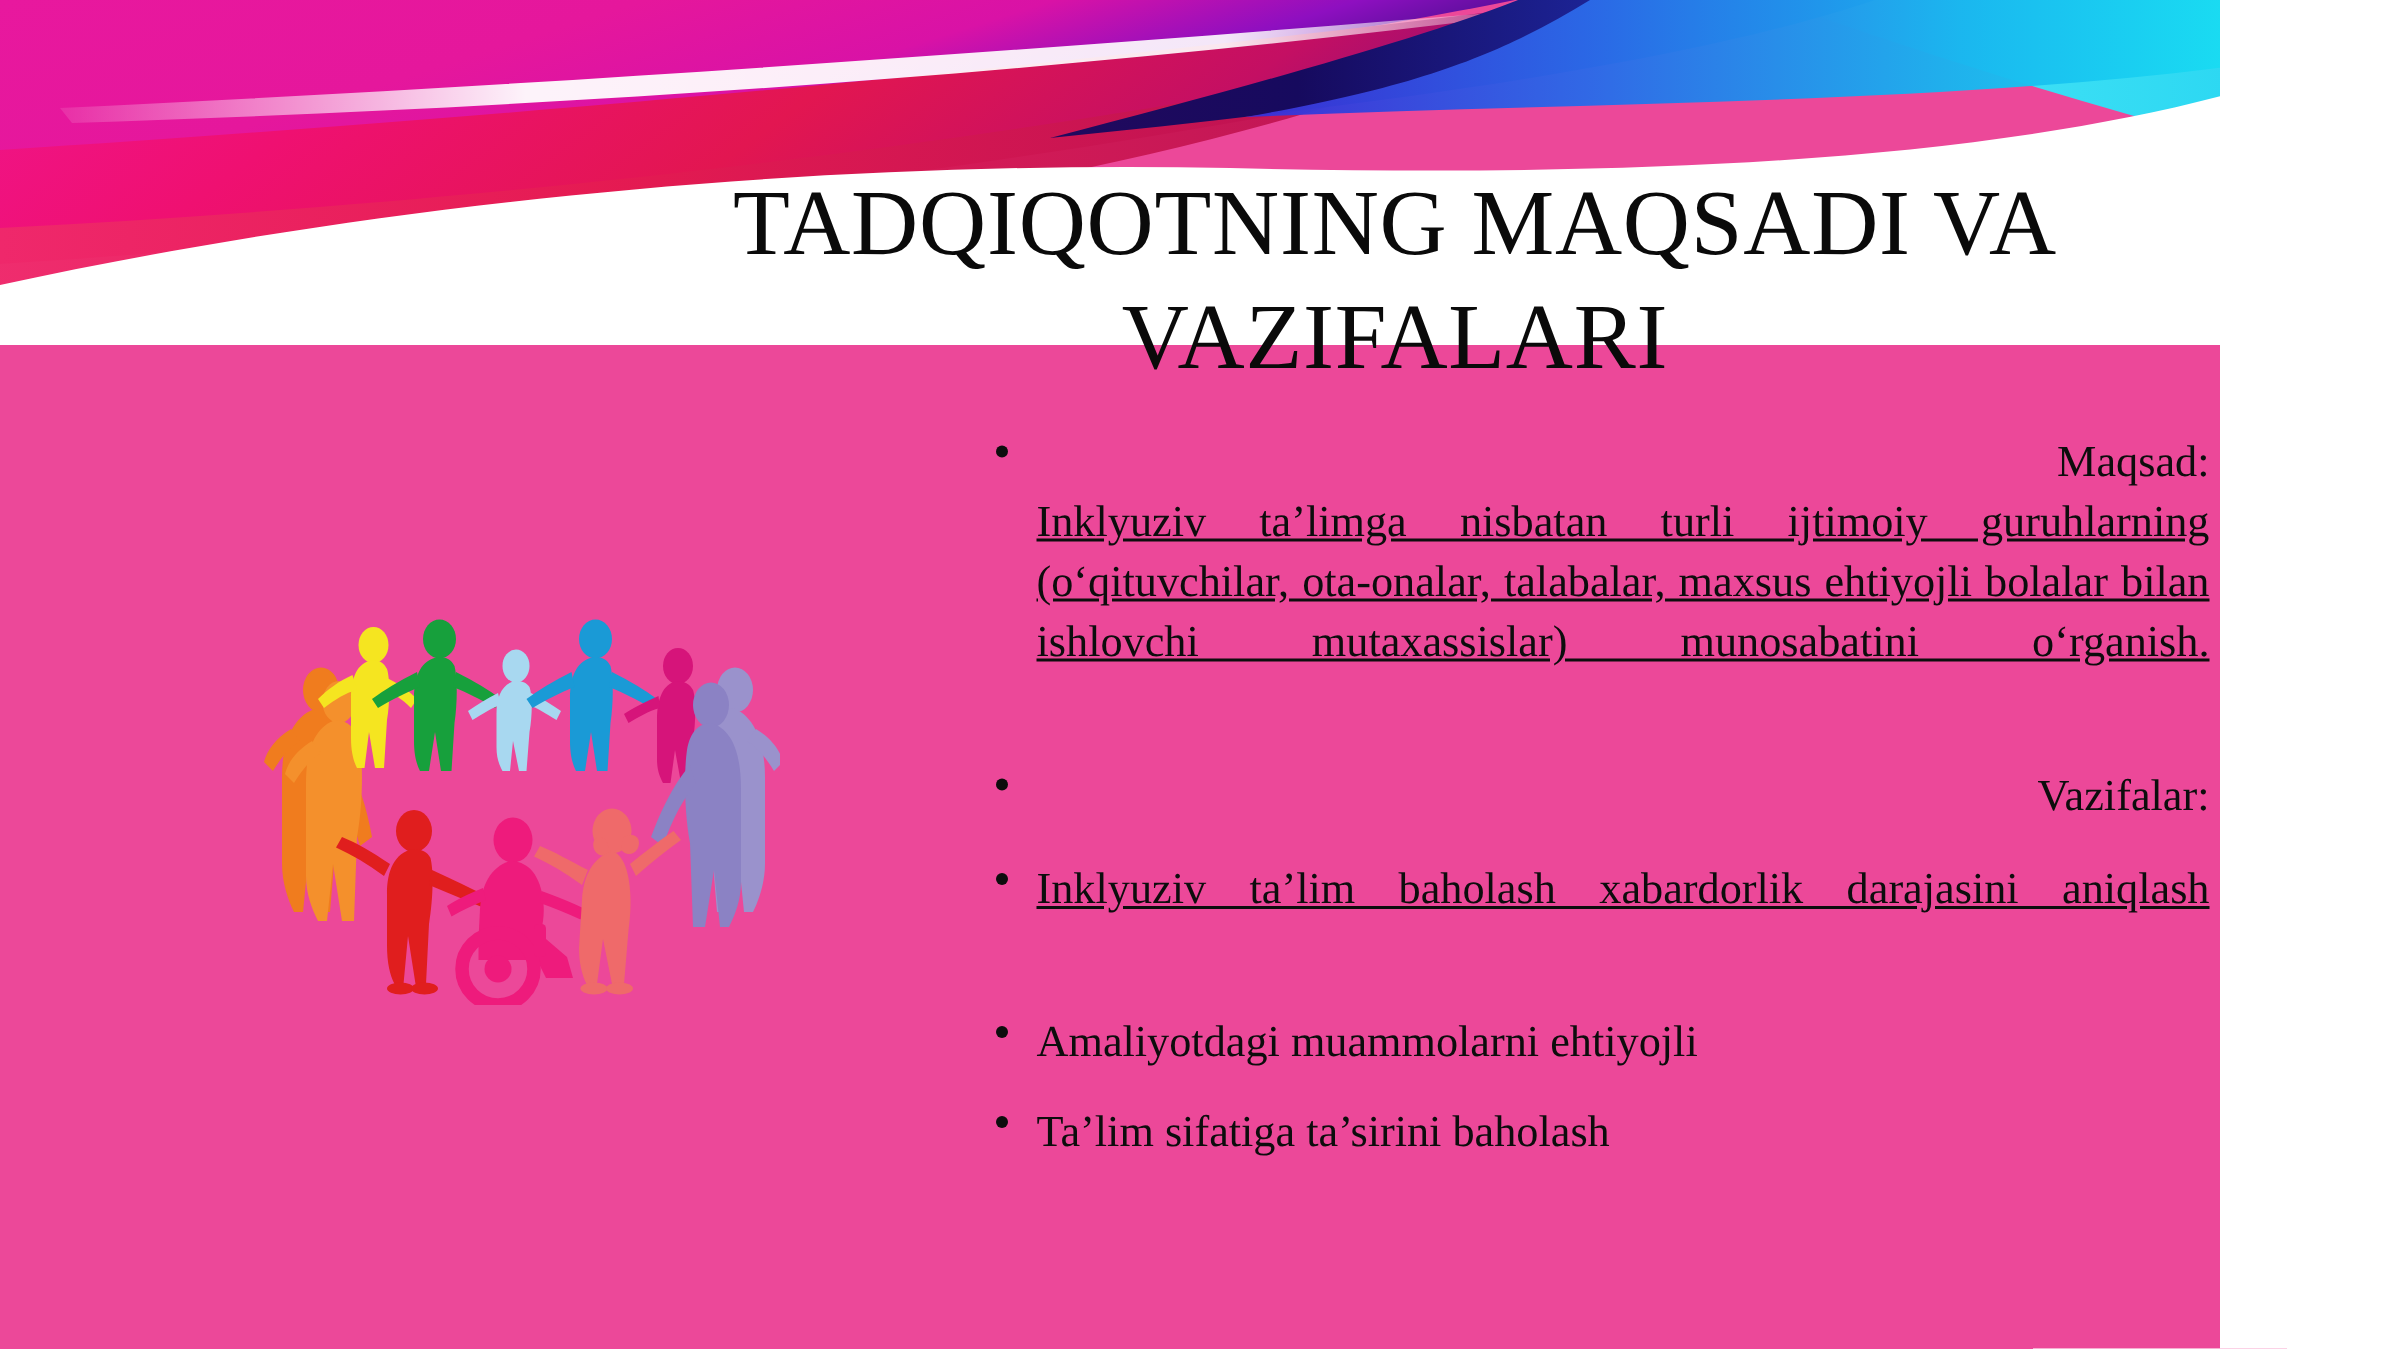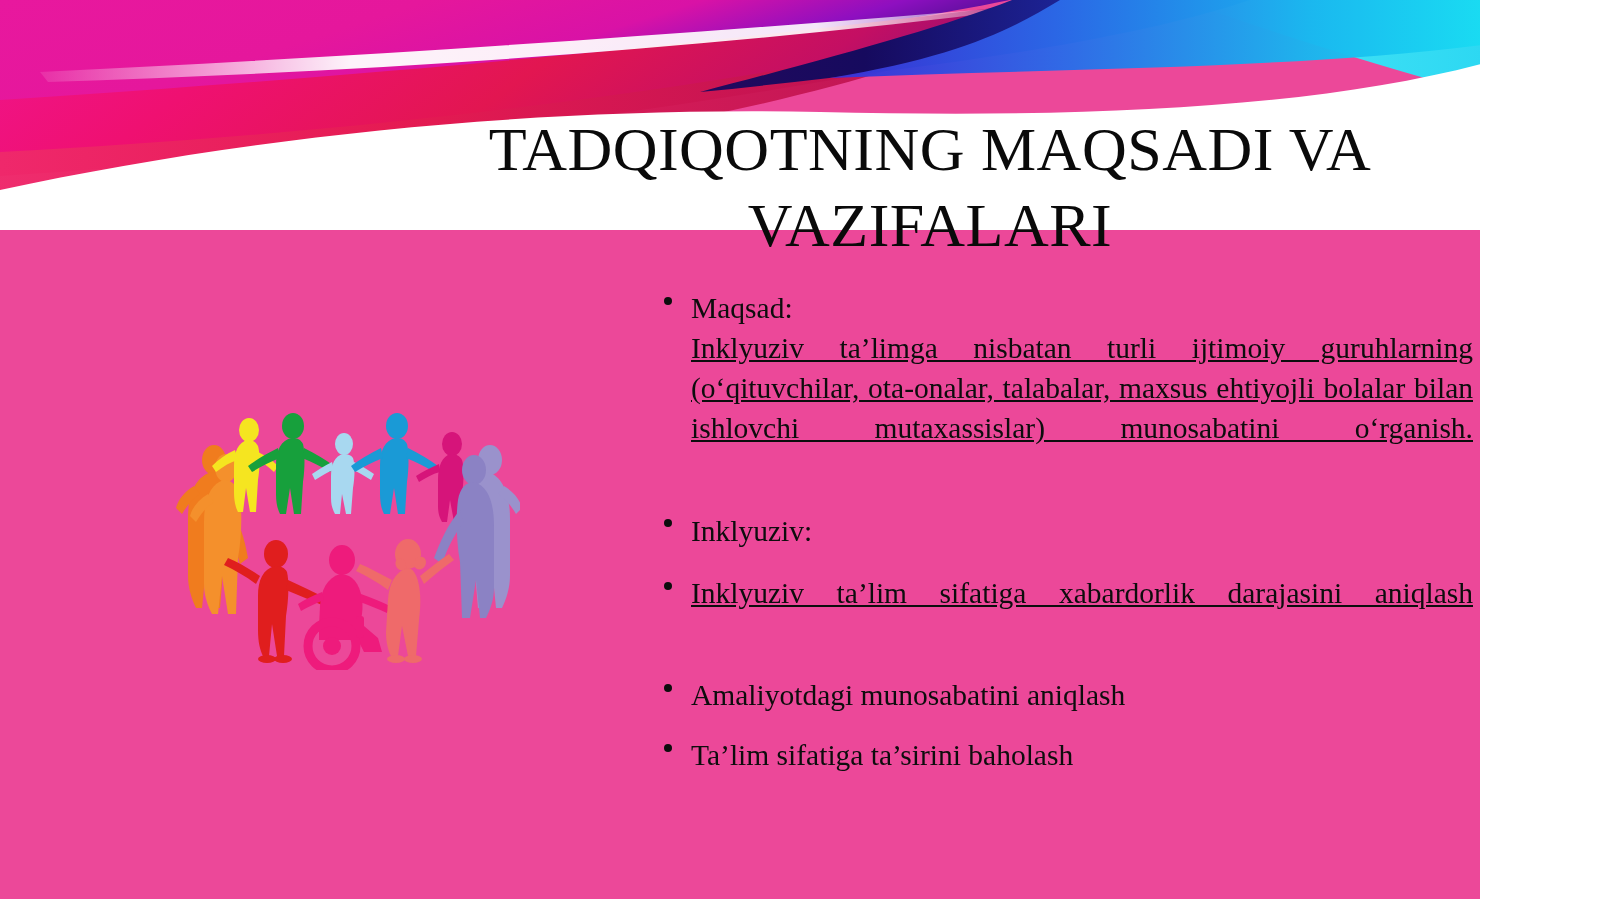--- a/index.html
+++ b/index.html
@@ -76,21 +76,21 @@
   }
 
   .bullet-text { display: block; }
   .justify .bullet-text { text-align: justify; text-justify: inter-word; text-decoration: underline; }
   .justify .bullet-text::after {
     content: "";
     display: inline-block;
     width: 100%;
   }
 
-  .lead-line { display: block; text-align: left; }
+  .lead-line { display: block; text-align: right; }
 
   
   #row-maqsad   { margin-bottom: 22px; }
   #row-vazifalar{ margin-bottom: 22px; }
   #row-task-1   { margin-bottom: 22px; }
   #row-task-2   { margin-bottom: 20px; }
   #row-task-3   { margin-bottom: 20px; }
 
   
   #illustration {
@@ -304,31 +304,31 @@
   <div id="body-list">
 
     <div class="bullet-row justify" id="row-maqsad">
       <span class="bullet-mark"></span>
       <span class="lead-line">Maqsad:</span>
       <span class="bullet-text">Inklyuziv ta’limga nisbatan turli ijtimoiy guruhlarning (o‘qituvchilar, ota-onalar, talabalar, maxsus ehtiyojli bolalar bilan ishlovchi mutaxassislar) munosabatini o‘rganish.</span>
     </div>
 
     <div class="bullet-row" id="row-vazifalar">
       <span class="bullet-mark"></span>
-      <span class="lead-line">Inklyuziv:</span>
+      <span class="lead-line">Vazifalar:</span>
     </div>
 
     <div class="bullet-row justify" id="row-task-1">
       <span class="bullet-mark"></span>
-      <span class="bullet-text">Inklyuziv ta’lim sifatiga xabardorlik darajasini aniqlash</span>
+      <span class="bullet-text">Inklyuziv ta’lim baholash xabardorlik darajasini aniqlash</span>
     </div>
 
     <div class="bullet-row" id="row-task-2">
       <span class="bullet-mark"></span>
-      <span class="bullet-text">Amaliyotdagi munosabatini aniqlash</span>
+      <span class="bullet-text">Amaliyotdagi muammolarni ehtiyojli</span>
     </div>
 
 
     <div class="bullet-row" id="row-task-4">
       <span class="bullet-mark"></span>
       <span class="bullet-text">Ta’lim sifatiga ta’sirini baholash</span>
     </div>
 
   </div>
 

